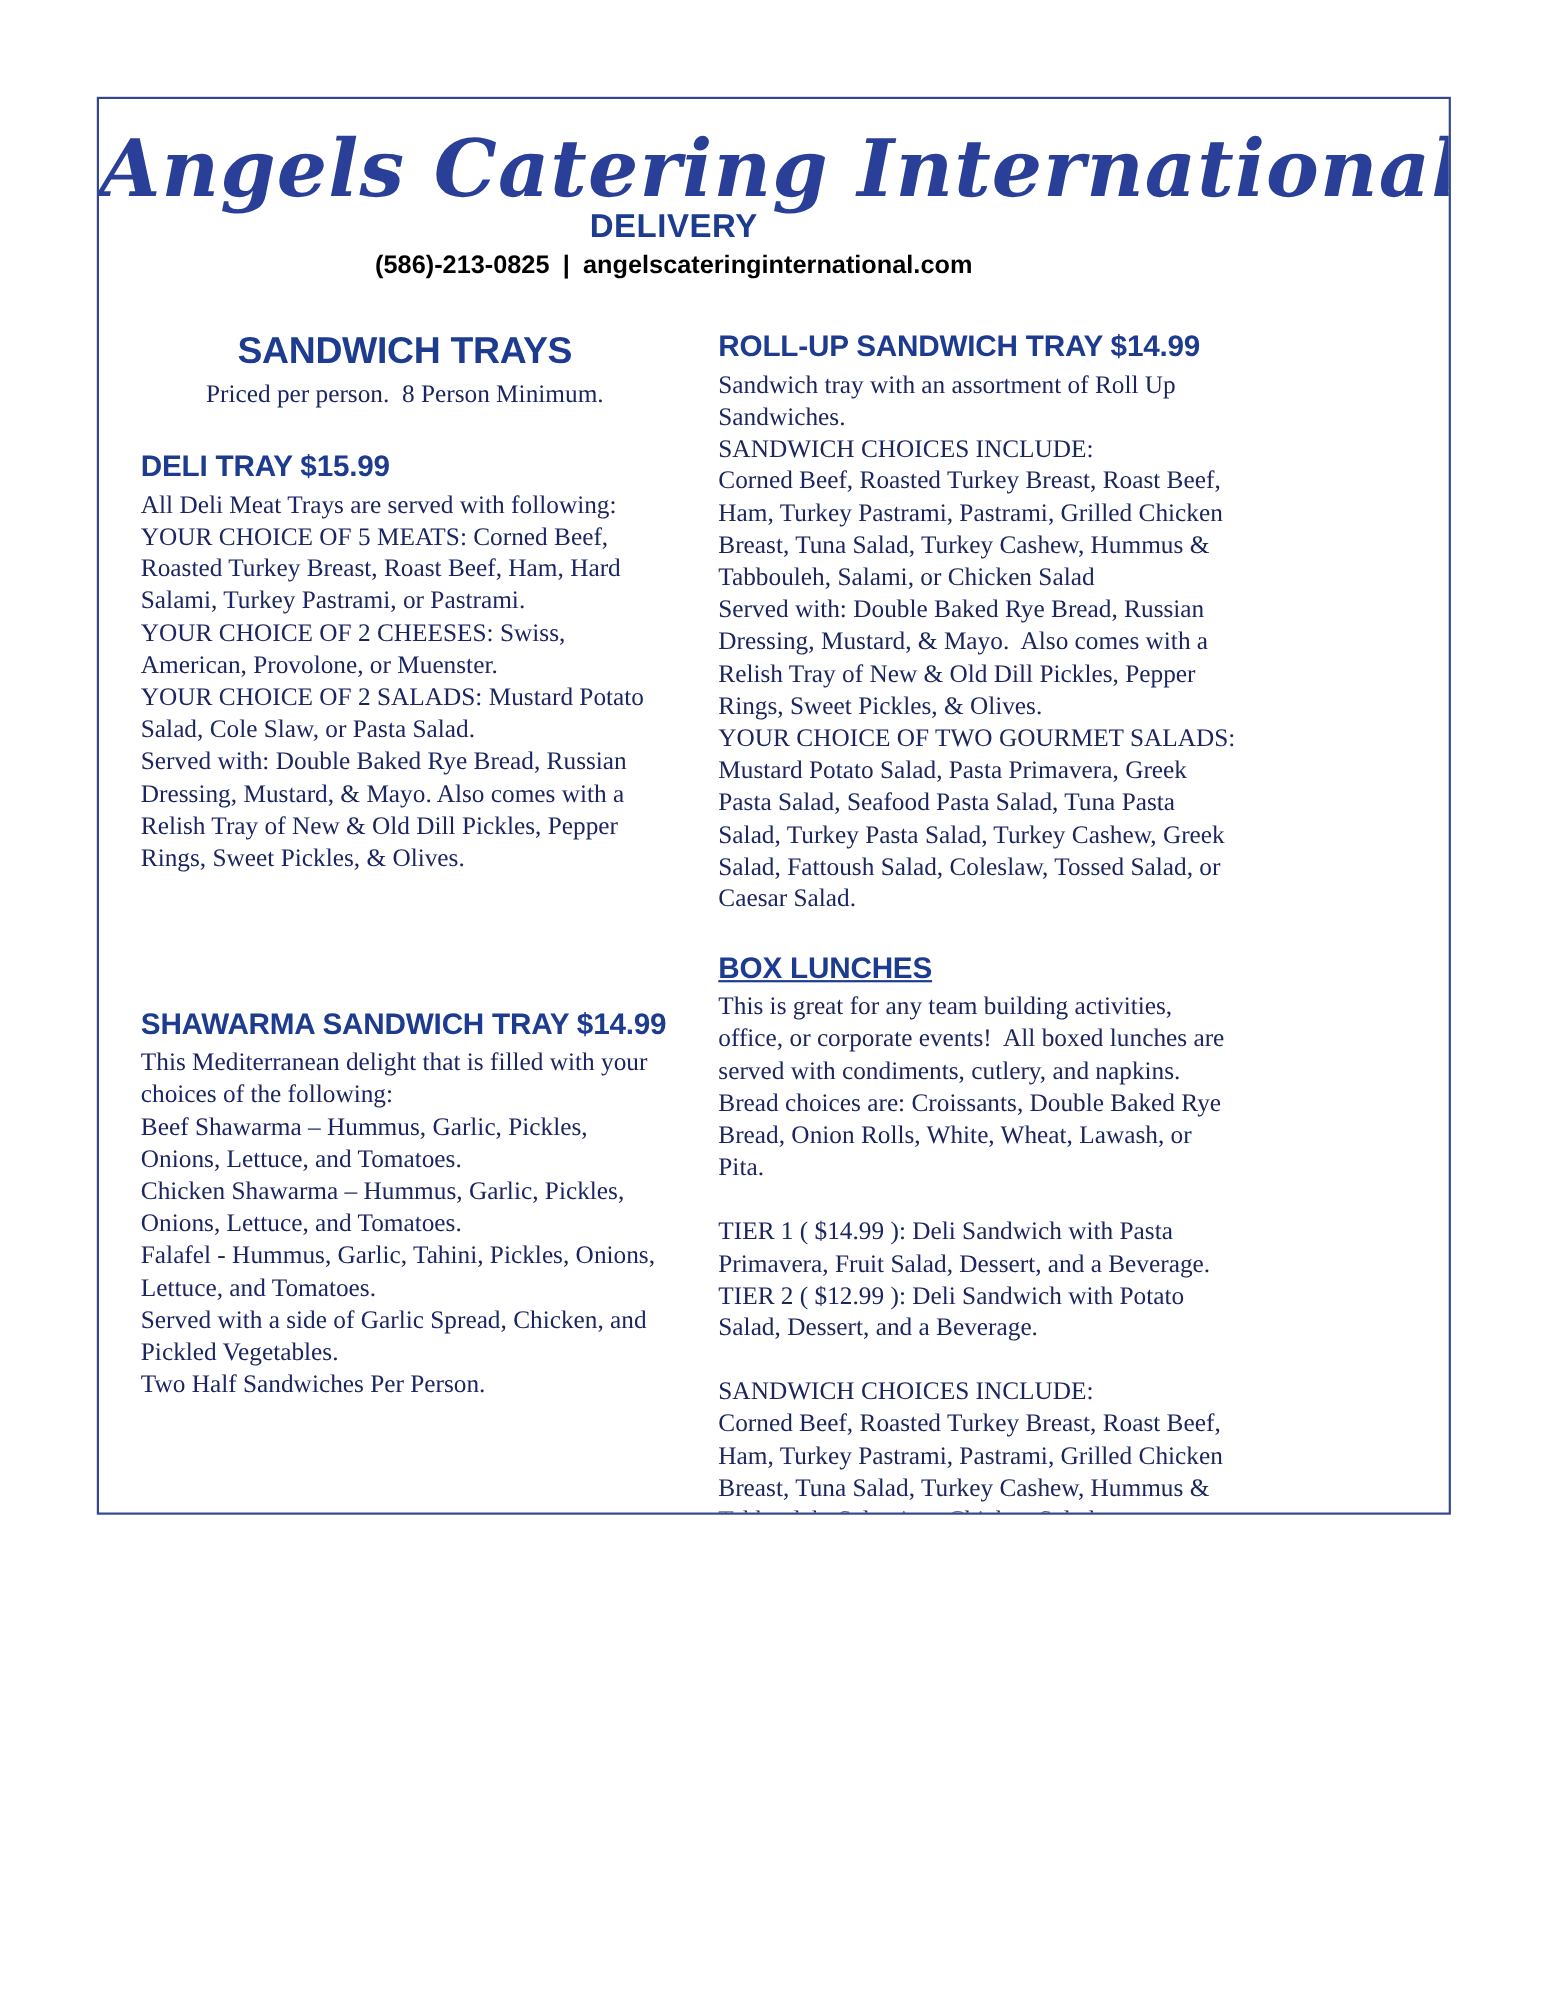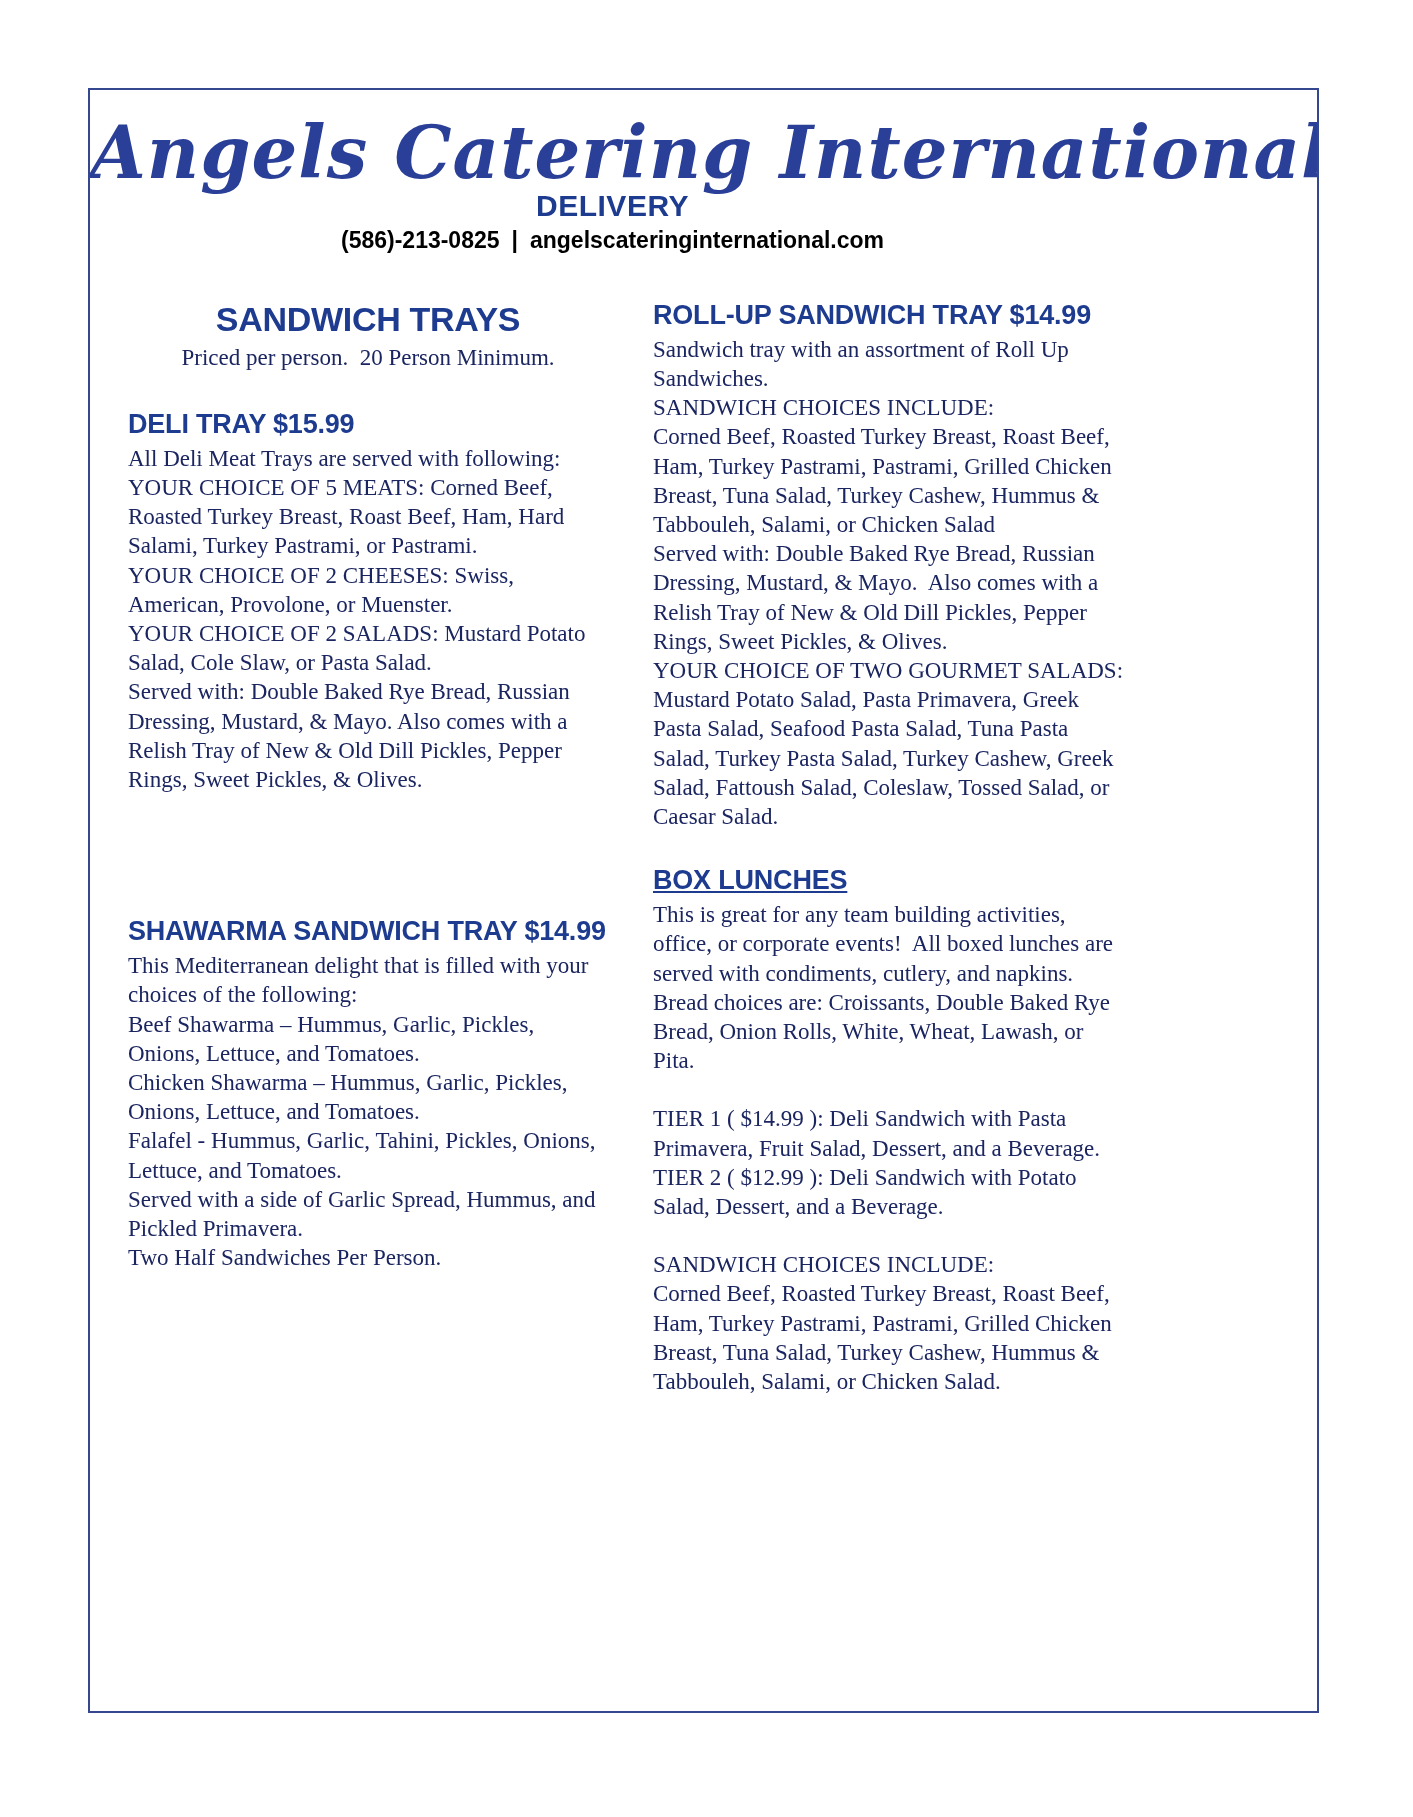--- a/index.html
+++ b/index.html
@@ -13,21 +13,21 @@
     height: 1817px;
     background: #ffffff;
     font-family: "Liberation Serif", serif;
     overflow: hidden;
   }
   .border-box {
     position: absolute;
     left: 88px;
     top: 88px;
     width: 1231px;
-    height: 1625px;
+    height: 1289px;
     border: 2px solid #35488f;
     background: #ffffff;
     overflow: hidden;
     box-sizing: border-box;
   }
   .header {
     width: 1045px;
     margin: 0 auto 0 0;
     padding-top: 22px;
     text-align: center;
@@ -127,35 +127,35 @@
       <div class="delivery">DELIVERY</div>
       <div class="contact">
         <span>(586)-213-0825</span><span class="sep">|</span><span>angelscateringinternational.com</span>
       </div>
     </div>
 
     <div class="columns">
 
       <div class="col-left">
         <h1 class="section-title">SANDWICH TRAYS</h1>
-        <p class="section-note">Priced per person.  20 Person Minimum.</p>
+        <p class="section-note">Priced per person.  8 Person Minimum.</p>
 
         <h2 class="item-heading">DELI TRAY $15.99</h2>
         <p class="body-par">All Deli Meat Trays are served with following:</p>
         <p class="body-par">YOUR CHOICE OF 5 MEATS: Corned Beef, Roasted Turkey Breast, Roast Beef, Ham, Hard Salami, Turkey Pastrami, or Pastrami.</p>
         <p class="body-par">YOUR CHOICE OF 2 CHEESES: Swiss, American, Provolone, or Muenster.</p>
         <p class="body-par">YOUR CHOICE OF 2 SALADS: Mustard Potato Salad, Cole Slaw, or Pasta Salad.</p>
         <p class="body-par">Served with: Double Baked Rye Bread, Russian Dressing, Mustard, &amp; Mayo. Also comes with a Relish Tray of New &amp; Old Dill Pickles, Pepper Rings, Sweet Pickles, &amp; Olives.</p>
 
         <h2 class="item-heading spacer-lg">SHAWARMA SANDWICH TRAY $14.99</h2>
         <p class="body-par">This Mediterranean delight that is filled with your choices of the following:</p>
         <p class="body-par">Beef Shawarma – Hummus, Garlic, Pickles, Onions, Lettuce, and Tomatoes.</p>
         <p class="body-par">Chicken Shawarma – Hummus, Garlic, Pickles, Onions, Lettuce, and Tomatoes.</p>
         <p class="body-par">Falafel - Hummus, Garlic, Tahini, Pickles, Onions, Lettuce, and Tomatoes.</p>
-        <p class="body-par">Served with a side of Garlic Spread, Hummus, and Pickled Primavera.</p>
+        <p class="body-par">Served with a side of Garlic Spread, Chicken, and Pickled Vegetables.</p>
         <p class="body-par">Two Half Sandwiches Per Person.</p>
       </div>
 
       <div class="col-right">
         <h2 class="item-heading">ROLL-UP SANDWICH TRAY $14.99</h2>
         <p class="body-par">Sandwich tray with an assortment of Roll Up Sandwiches.</p>
         <p class="body-par">SANDWICH CHOICES INCLUDE:</p>
         <p class="body-par">Corned Beef, Roasted Turkey Breast, Roast Beef, Ham, Turkey Pastrami, Pastrami, Grilled Chicken Breast, Tuna Salad, Turkey Cashew, Hummus &amp; Tabbouleh, Salami, or Chicken Salad</p>
         <p class="body-par">Served with: Double Baked Rye Bread, Russian Dressing, Mustard, &amp; Mayo.  Also comes with a Relish Tray of New &amp; Old Dill Pickles, Pepper Rings, Sweet Pickles, &amp; Olives.</p>
         <p class="body-par">YOUR CHOICE OF TWO GOURMET SALADS:</p>

